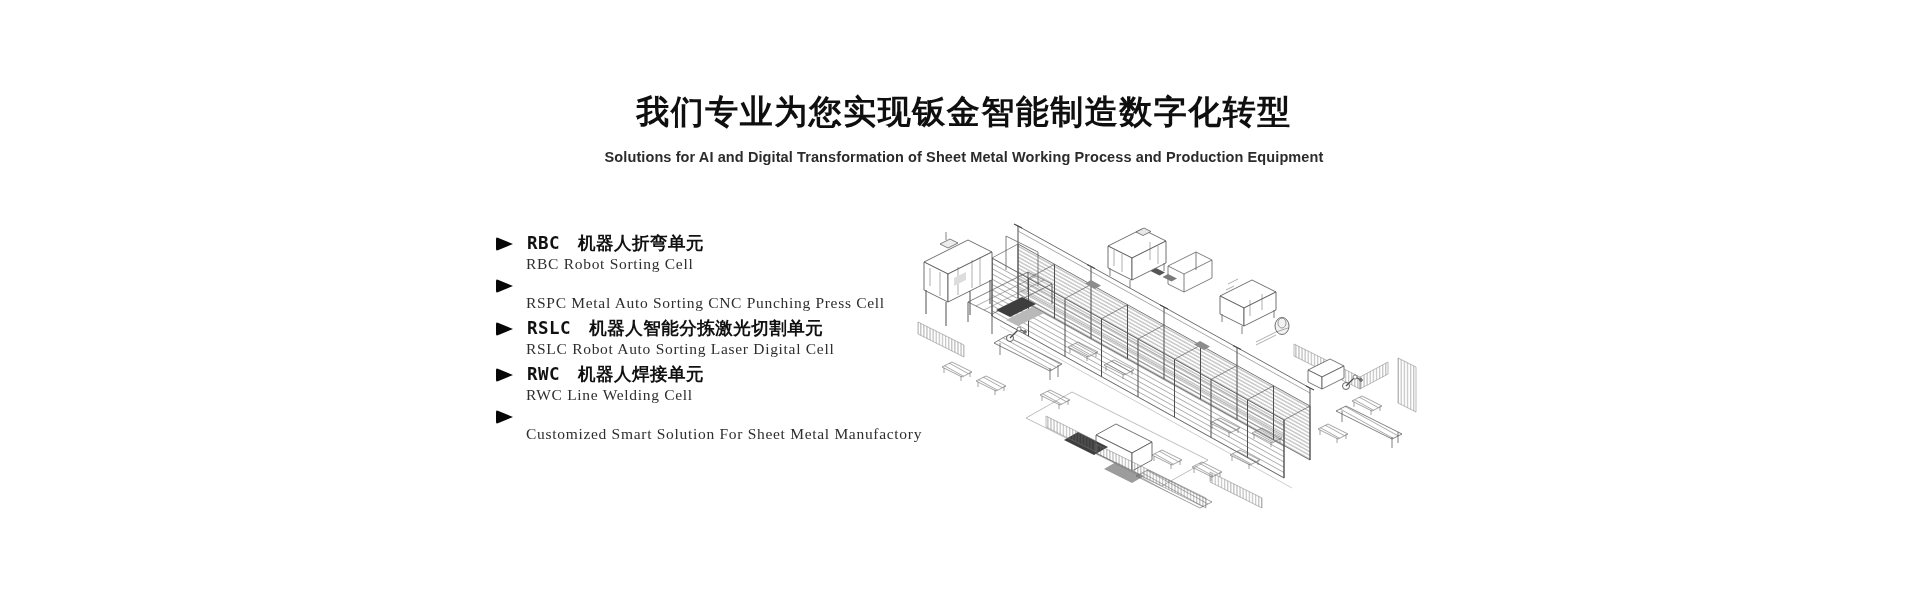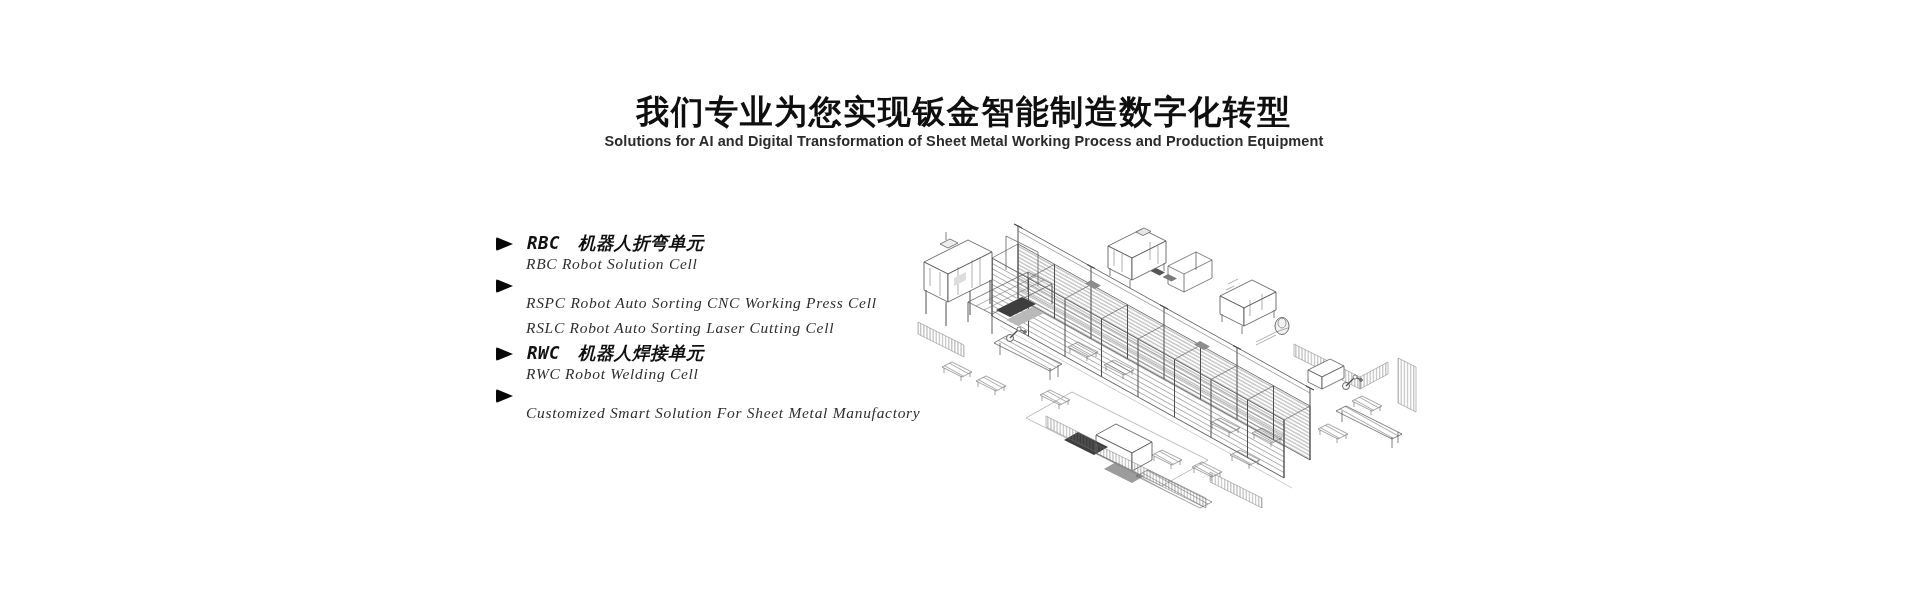--- a/index.html
+++ b/index.html
@@ -13,25 +13,25 @@
   
   .headline{position:absolute;top:94px;left:0;right:0;text-align:center;padding-left:8px;}
   .title{
     font-family:"DejaVu Sans","Liberation Sans",sans-serif;
     font-size:33px;font-weight:700;color:#0f0f0f;letter-spacing:1.5px;
     line-height:36px;margin:0;
   }
   .subtitle{
     font-family:"Liberation Sans",sans-serif;
     font-size:14.5px;font-weight:600;color:#2b2b2b;letter-spacing:0.1px;
-    line-height:18px;margin-top:2px;
+    line-height:18px;margin-top:18px;
   }
 
   
-  .product-list{position:absolute;left:496px;top:233px;width:430px;font-style:italic;}
+  .product-list{position:absolute;left:496px;top:233px;width:430px;}
   .product-item{margin-bottom:6px;}
   .item-head{display:flex;align-items:center;}
   .bullet{
     width:0;height:0;flex:0 0 auto;
     border-top:7px solid transparent;border-bottom:7px solid transparent;
     border-left:17px solid #070707;border-radius:2px;
     margin-right:14px;
   }
   .zh-line{
     font-family:"DejaVu Sans Mono","DejaVu Sans",monospace;
@@ -57,37 +57,41 @@
     <div class="title">我们专业为您实现钣金智能制造数字化转型</div>
     <div class="subtitle">Solutions for AI and Digital Transformation of Sheet Metal Working Process and Production Equipment</div>
   </div>
 
   <div class="product-list">
     <div class="product-item">
       <div class="item-head">
         <span class="bullet"></span>
         <span class="zh-line">RBC　机器人折弯单元</span>
       </div>
-      <div class="en-line">RBC Robot Solution Cell</div>
-    </div>
-    <div class="product-item">
-      <div class="item-head">
-        <span class="bullet"></span>
-      </div>
-      <div class="en-line">RSPC Robot Auto Sorting CNC Working Press Cell</div>
-    </div>
-    <div class="product-item">
-      <div class="en-line">RSLC Robot Auto Sorting Laser Cutting Cell</div>
+      <div class="en-line">RBC Robot Sorting Cell</div>
+    </div>
+    <div class="product-item">
+      <div class="item-head">
+        <span class="bullet"></span>
+      </div>
+      <div class="en-line">RSPC Metal Auto Sorting CNC Punching Press Cell</div>
+    </div>
+    <div class="product-item">
+      <div class="item-head">
+        <span class="bullet"></span>
+        <span class="zh-line">RSLC　机器人智能分拣激光切割单元</span>
+      </div>
+      <div class="en-line">RSLC Robot Auto Sorting Laser Digital Cell</div>
     </div>
     <div class="product-item">
       <div class="item-head">
         <span class="bullet"></span>
         <span class="zh-line">RWC　机器人焊接单元</span>
       </div>
-      <div class="en-line">RWC Robot Welding Cell</div>
+      <div class="en-line">RWC Line Welding Cell</div>
     </div>
     <div class="product-item">
     </div>
     <div class="product-item">
       <div class="item-head">
         <span class="bullet"></span>
       </div>
       <div class="en-line">Customized Smart Solution For Sheet Metal Manufactory</div>
     </div>
   </div>

